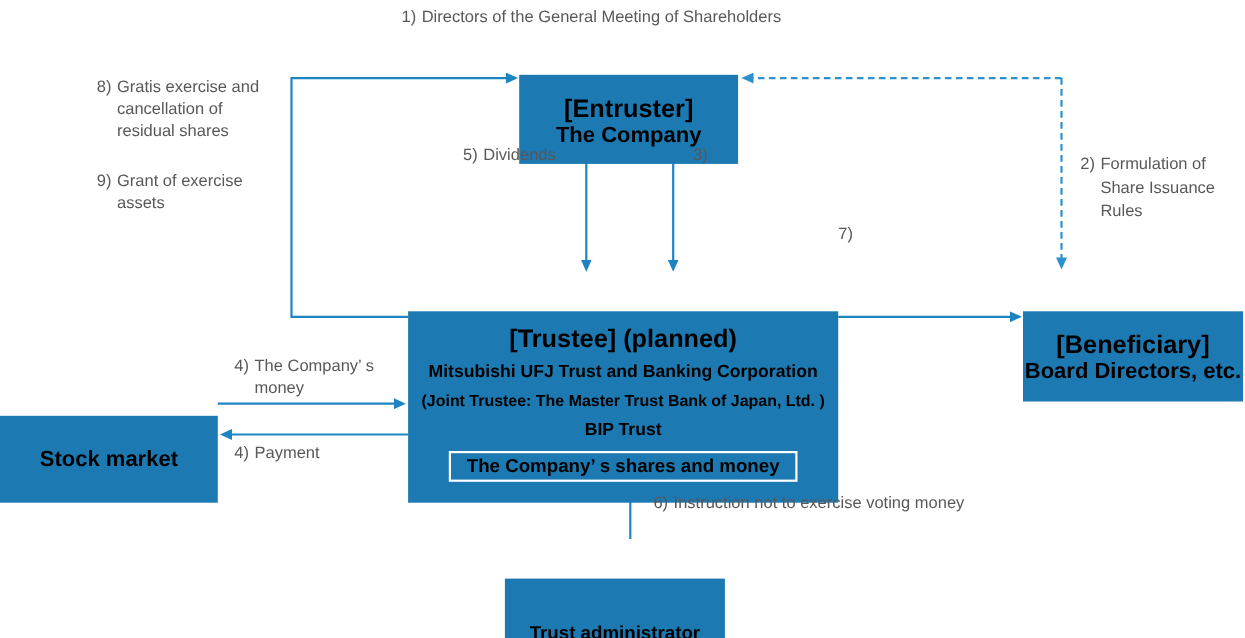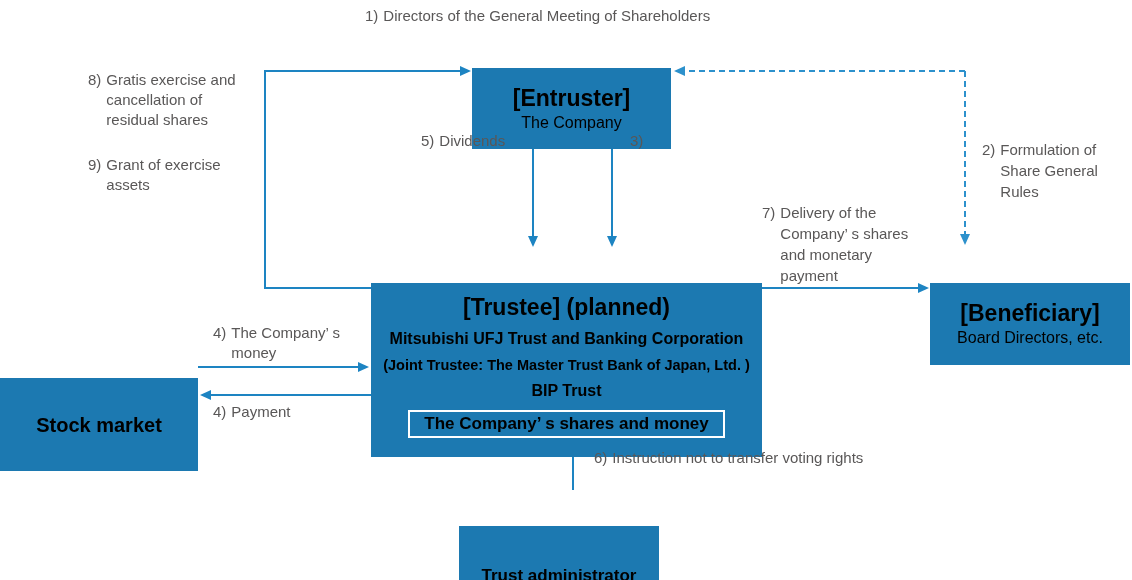--- a/index.html
+++ b/index.html
@@ -16,33 +16,33 @@
   .wire.dashed{stroke:var(--dashed-blue,#2d91cc);stroke-dasharray:6 4;}
   #ah-solid path{fill:var(--arrow-blue,#1d84c2);}
   #ah-dashed path{fill:var(--dashed-blue,#2d91cc);}
 
   .box{
     position:absolute;background:var(--box-blue,#1c79b1);color:#000000;
     display:flex;flex-direction:column;align-items:center;justify-content:center;
     text-align:center;box-sizing:border-box;margin-top:36px;
   }
   .box-title{font-weight:bold;font-size:23px;line-height:28px;}
-  .box-sub{font-weight:normal;font-size:16px;line-height:22px;}
+  .box-sub{font-weight:bold;font-size:20px;line-height:22px;}
   .entruster{left:472px;top:32px;width:199px;height:81px;}
   .trustee{left:371px;top:247px;width:391px;height:174px;justify-content:flex-start;padding-top:9px;}
   .trustee .box-title{line-height:30px;margin-bottom:3px;}
   .trustee .t-line1{font-weight:bold;font-size:16px;line-height:27px;}
   .trustee .t-line2{font-weight:bold;font-size:14.5px;line-height:26px;}
   .trustee .t-line3{font-weight:bold;font-size:16px;line-height:26px;}
   .inner-box{
     margin-top:6px;border:2px solid #fff;height:24px;display:flex;align-items:center;
     padding:0 14px;font-weight:bold;font-size:17px;
   }
   .beneficiary{left:930px;top:247px;width:200px;height:82px;}
-  .stock-market{left:0;top:342px;width:198px;height:93px;}
+  .stock-market{left:0;top:342px;width:198px;height:79px;}
   .stock-market .box-title{font-size:20px;}
   .trust-admin{left:459px;top:490px;width:200px;height:100px;}
   .trust-admin .box-title{font-size:17px;}
 
   .lbl{
     position:absolute;display:flex;gap:5px;color:var(--label-gray,#595757);
     font-size:15px;line-height:20px;
   }
   .lbl .txt{white-space:pre-line;}
   .lbl.lh21{line-height:21px;}
@@ -102,21 +102,21 @@
   </div>
 
   <div class="lbl" style="left:365px;top:6px;">
     <span class="num">1)</span>
     <span class="txt">Directors of the General Meeting of Shareholders</span>
   </div>
 
   <div class="lbl lh21" style="left:982px;top:139px;">
     <span class="num">2)</span>
     <span class="txt">Formulation of
-Share General
+Share Issuance
 Rules</span>
   </div>
 
   <div class="lbl" style="left:630px;top:131px;">
     <span class="num">3)</span>
   </div>
 
   <div class="lbl" style="left:213px;top:323px;">
     <span class="num">4)</span>
     <span class="txt">The Company’ s
@@ -128,29 +128,25 @@
     <span class="txt">Payment</span>
   </div>
 
   <div class="lbl" style="left:421px;top:131px;">
     <span class="num">5)</span>
     <span class="txt">Dividends</span>
   </div>
 
   <div class="lbl" style="left:594px;top:448px;">
     <span class="num">6)</span>
-    <span class="txt">Instruction not to transfer voting rights</span>
+    <span class="txt">Instruction not to exercise voting money</span>
   </div>
 
   <div class="lbl lh21" style="left:762px;top:202px;">
     <span class="num">7)</span>
-    <span class="txt">Delivery of the
-Company’ s shares
-and monetary
-payment</span>
   </div>
 
   <div class="lbl" style="left:88px;top:70px;">
     <span class="num">8)</span>
     <span class="txt">Gratis exercise and
 cancellation of
 residual shares</span>
   </div>
 
   <div class="lbl" style="left:88px;top:155px;">

